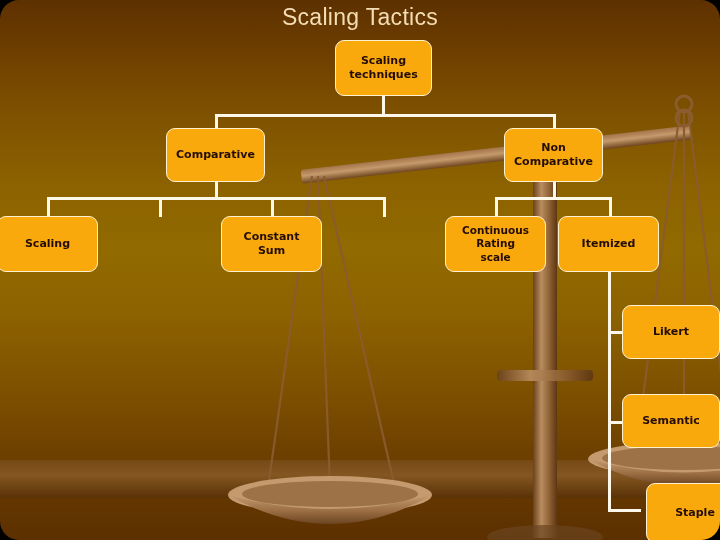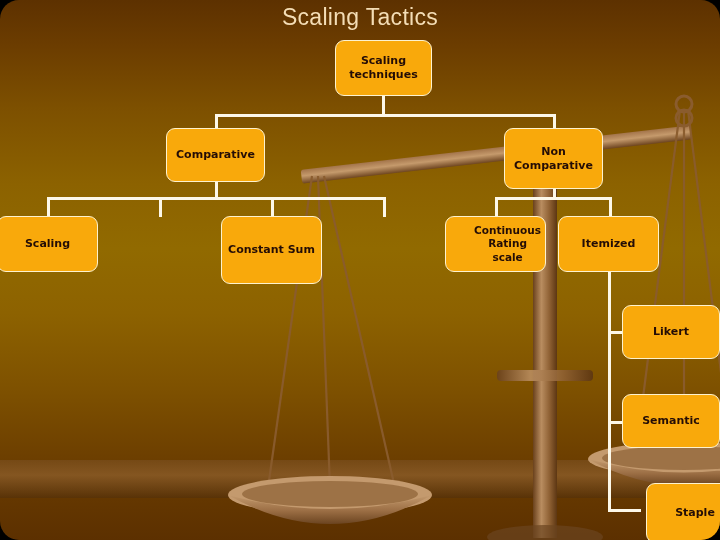--- a/index.html
+++ b/index.html
@@ -54,21 +54,21 @@
     border-radius: 9px;
     color: #240d06;
     font-size: 11px;
     font-weight: bold;
     font-family: "DejaVu Sans", sans-serif;
     display: flex;
     align-items: center;
     justify-content: center;
     text-align: center;
     line-height: 1.25;
-    padding: 2px 4px;
+    padding: 2px 16px;
   }
   .node.sm { font-size: 10.5px; justify-content: flex-end; }
 </style>
 </head>
 <body>
 
 <div id="slide">
 
   <svg class="bg-art" width="720" height="540" viewBox="0 0 720 540">
     <defs>
@@ -165,33 +165,33 @@
     <span>
       <span>Scaling</span><br>
       <span>techniques</span>
     </span>
   </div>
 
   <div class="node" style="left:166px; top:128px; width:99px; height:54px;">
     <span>Comparative</span>
   </div>
 
-  <div class="node" style="left:504px; top:128px; width:99px; height:61px;">
+  <div class="node" style="left:504px; top:128px; width:99px; height:54px;">
     <span>
       <span>Non</span><br>
       <span>Comparative</span>
     </span>
   </div>
 
   <div class="node" style="left:-3px; top:216px; width:101px; height:56px;">
     <span>Scaling</span>
   </div>
 
 
-  <div class="node" style="left:221px; top:216px; width:101px; height:68px;">
+  <div class="node" style="left:221px; top:216px; width:101px; height:56px;">
     <span>Constant Sum</span>
   </div>
 
 
   <div class="node sm" style="left:445px; top:216px; width:101px; height:56px;">
     <span>
       <span>Continuous</span><br>
       <span>Rating</span><br>
       <span>scale</span>
     </span>

